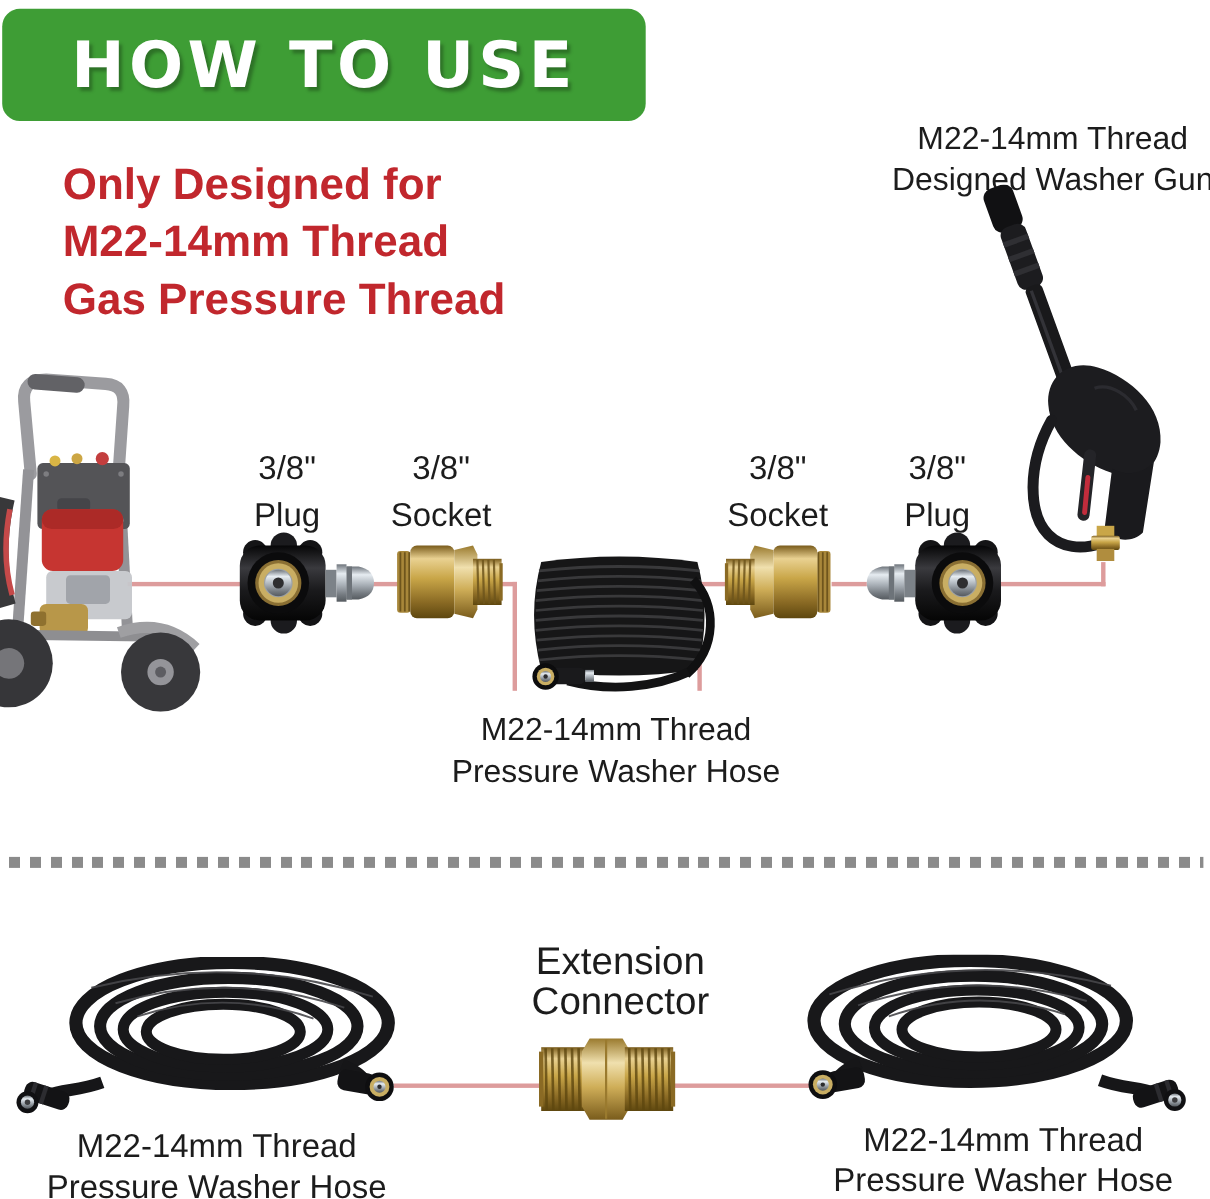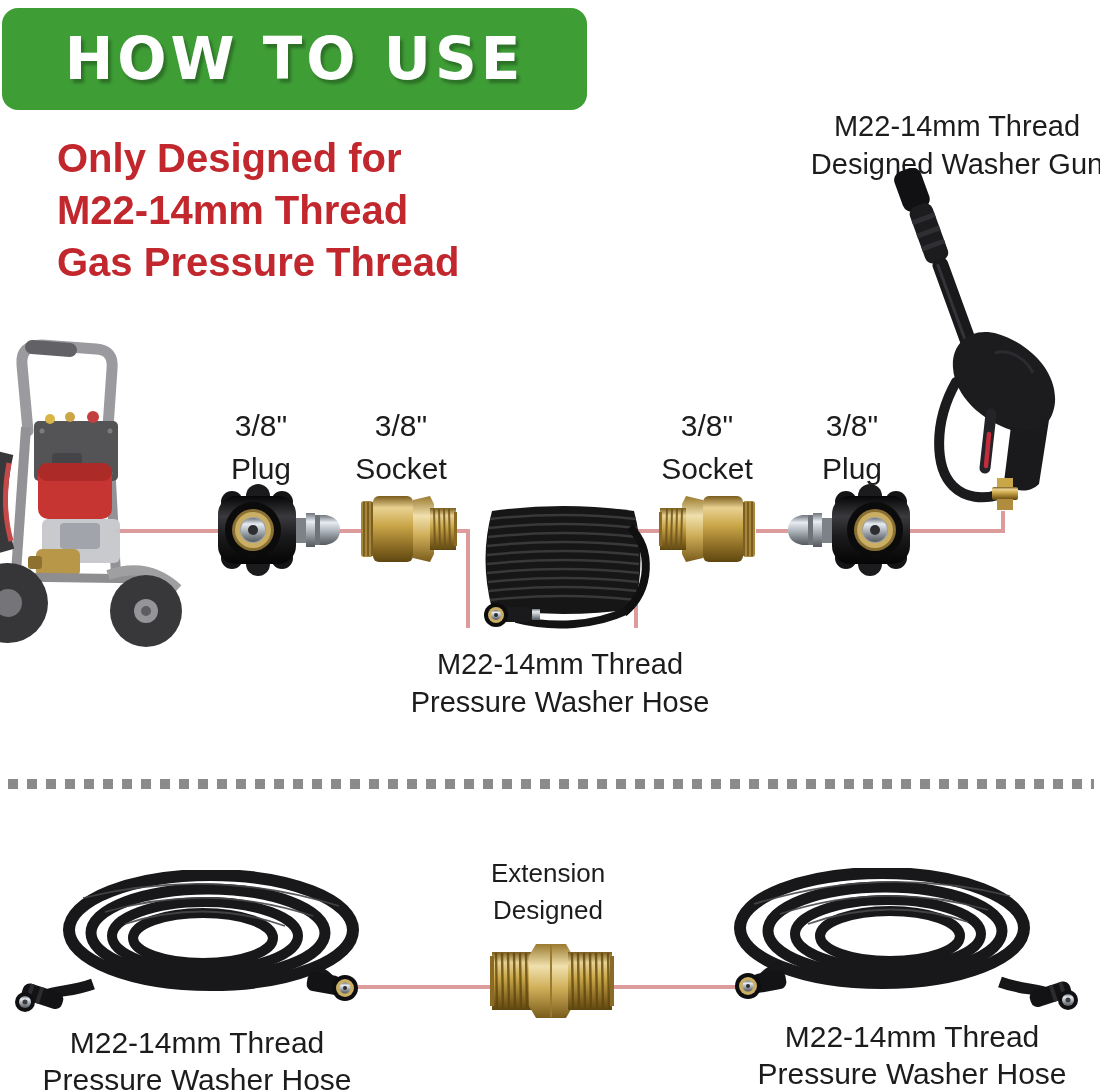--- a/index.html
+++ b/index.html
@@ -19,21 +19,21 @@
   .banner{
     left:2px;top:8px;width:585px;height:102px;background:var(--banner-green);
     border-radius:16px;display:flex;align-items:center;justify-content:center;
   }
   .banner-text{
     font-family:"DejaVu Sans",sans-serif;font-weight:bold;font-size:58px;
     letter-spacing:4px;color:#ffffff;text-shadow:3px 4px 3px rgba(0,0,0,0.28);
   }
   
   .warning{
-    left:57px;top:132px;font-size:40px;font-weight:bold;line-height:52px;
+    left:57px;top:142px;font-size:40px;font-weight:bold;line-height:52px;
     color:var(--warning-red);white-space:nowrap;
   }
   
   .lbl{
     text-align:center;transform:translateX(-50%);white-space:nowrap;
     font-size:29px;line-height:38px;color:var(--label-black);
   }
   .lbl-fitting{font-size:30px;line-height:43px;top:404px;}
   .lbl-hose{font-size:30px;line-height:37px;}
   
@@ -299,23 +299,23 @@
       <rect x="99" y="33" width="5" height="30" fill="#6d7379"></rect>
     </svg>
   </div>
 
   <div class="abs divider"></div>
 
   <div class="abs lbl lbl-hose" style="left:197px;top:1024px;">
     <div>M22-14mm Thread</div>
     <div>Pressure Washer Hose</div>
   </div>
-  <div class="abs lbl" style="left:548px;top:855px;font-size:26px;line-height:37px;">
+  <div class="abs lbl" style="left:564px;top:855px;font-size:35px;line-height:37px;">
     <div>Extension</div>
-    <div>Designed</div>
+    <div>Connector</div>
   </div>
   <div class="abs lbl lbl-hose" style="left:912px;top:1018px;">
     <div>M22-14mm Thread</div>
     <div>Pressure Washer Hose</div>
   </div>
 
   <div class="abs pline" style="left:358px;top:985px;width:132px;height:4px;"></div>
   <div class="abs pline" style="left:612px;top:985px;width:128px;height:4px;"></div>
 
   <div class="abs fig" style="left:13px;top:870px;width:348px;height:152px;">

